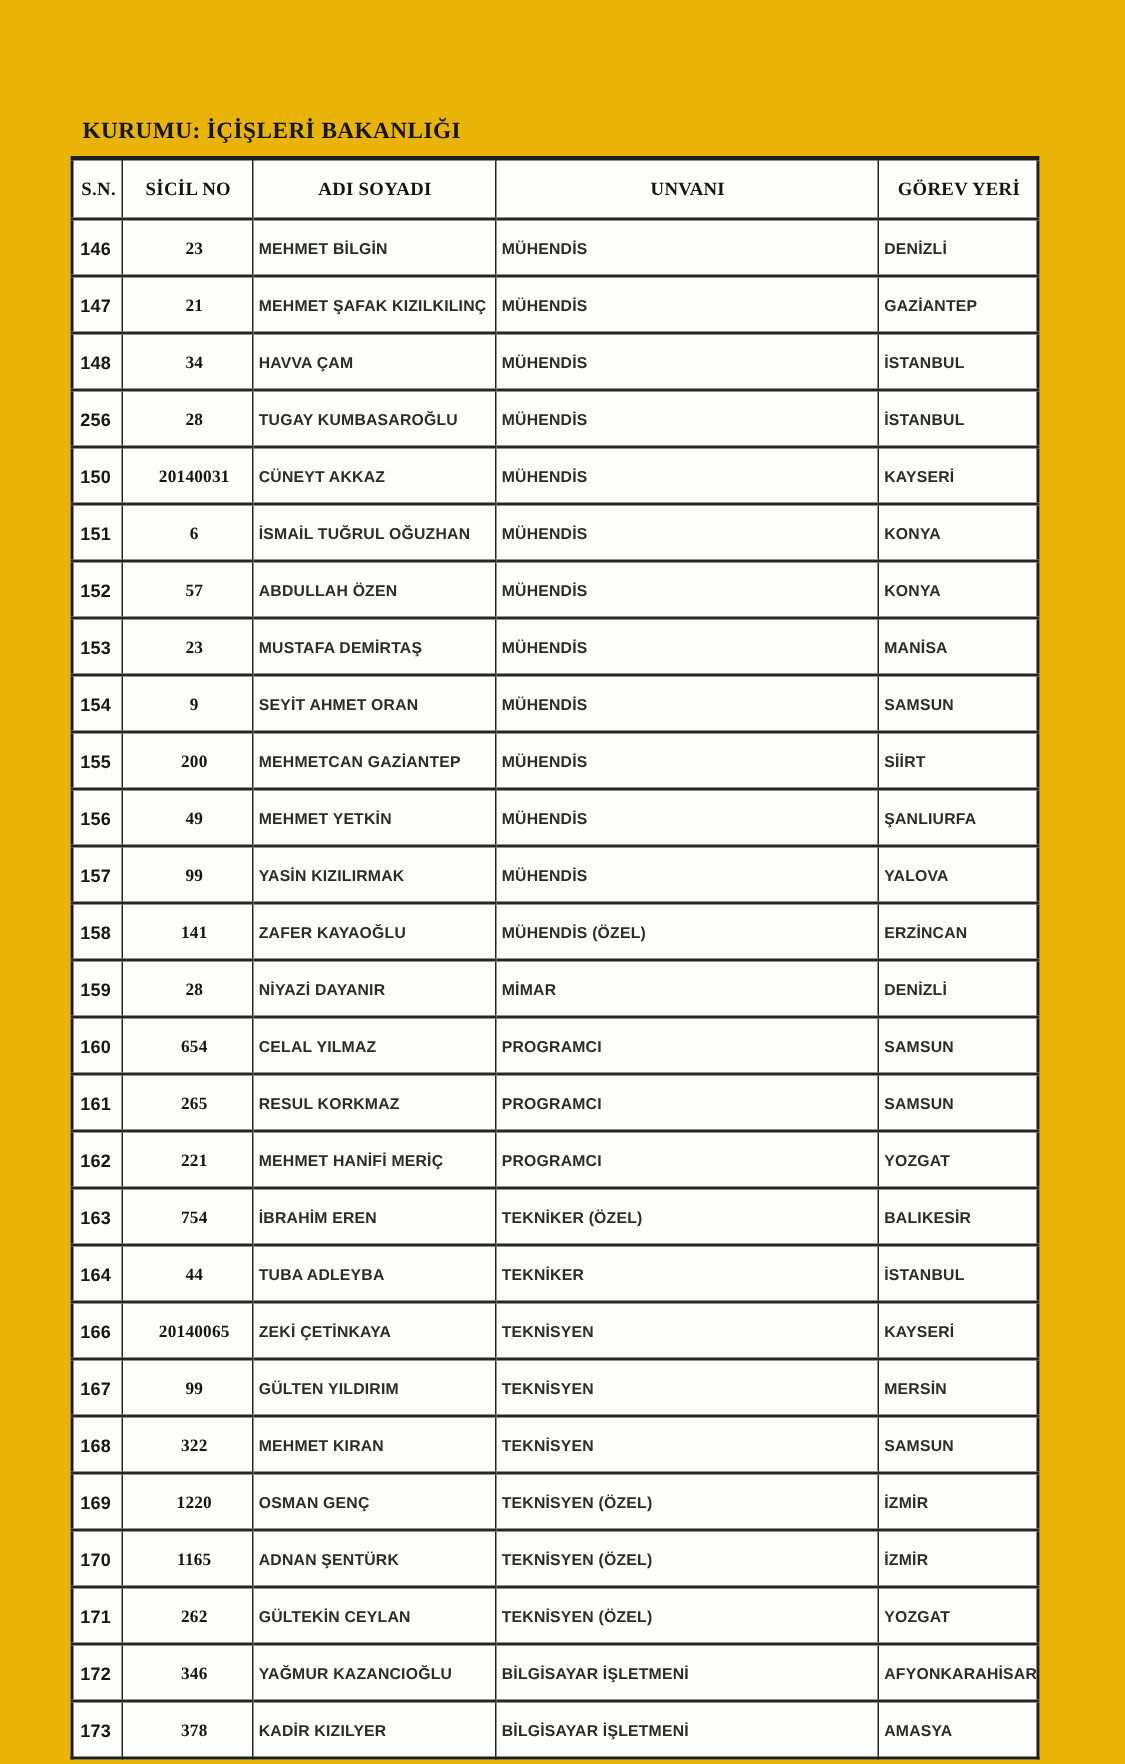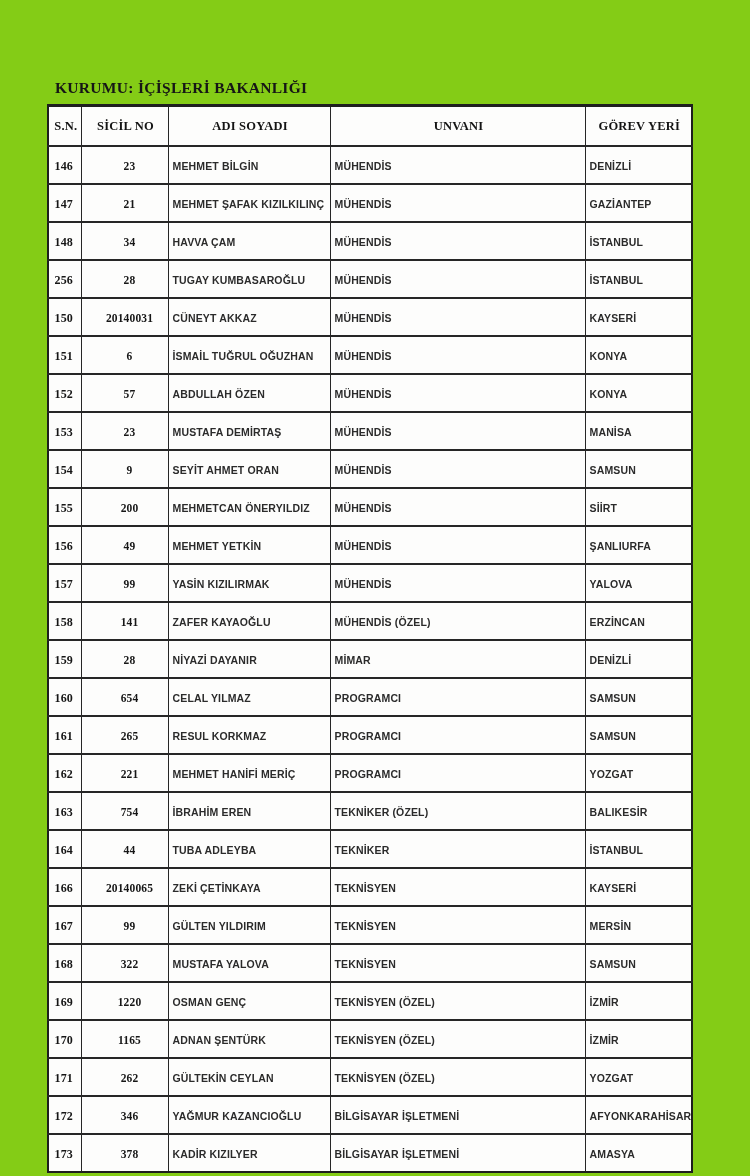--- a/index.html
+++ b/index.html
@@ -5,21 +5,21 @@
   html, body {
     margin: 0;
     padding: 0;
     background: #e8e8e8;
   }
   .page {
     position: relative;
     width: 750px;
     height: 1176px;
     margin: 0 auto;
-    background: #84cc16;
+    background: #eab308;
     overflow: hidden;
     font-family: "Liberation Sans", sans-serif;
     color: #1f1f1f;
   }
   .doc-title {
     position: absolute;
     left: 55px;
     top: 79px;
     font-family: "Liberation Serif", serif;
     font-weight: bold;
@@ -64,21 +64,21 @@
     height: 32px;
     vertical-align: middle;
     font-size: 10.5px;
     font-weight: bold;
     letter-spacing: 0.15px;
     color: #2b2b2b;
     padding: 3px 2px 1px 4px;
   }
   
   table.roster td:nth-child(1) {
-    font-family: Liberation Serif, serif;
+    font-family: Liberation Sans, sans-serif;
     font-size: 12px;
     text-align: center;
     color: #161616;
     padding-left: 0;
   }
   
   table.roster td:nth-child(2) {
     font-family: "Liberation Serif", serif;
     font-size: 11.5px;
     text-align: center;
@@ -176,21 +176,21 @@
         <tr>
           <td>154</td>
           <td>9</td>
           <td>SEYİT AHMET ORAN</td>
           <td>MÜHENDİS</td>
           <td>SAMSUN</td>
         </tr>
         <tr>
           <td>155</td>
           <td>200</td>
-          <td>MEHMETCAN ÖNERYILDIZ</td>
+          <td>MEHMETCAN GAZİANTEP</td>
           <td>MÜHENDİS</td>
           <td>SİİRT</td>
         </tr>
         <tr>
           <td>156</td>
           <td>49</td>
           <td>MEHMET YETKİN</td>
           <td>MÜHENDİS</td>
           <td>ŞANLIURFA</td>
         </tr>
@@ -260,21 +260,21 @@
         <tr>
           <td>167</td>
           <td>99</td>
           <td>GÜLTEN YILDIRIM</td>
           <td>TEKNİSYEN</td>
           <td>MERSİN</td>
         </tr>
         <tr>
           <td>168</td>
           <td>322</td>
-          <td>MUSTAFA YALOVA</td>
+          <td>MEHMET KIRAN</td>
           <td>TEKNİSYEN</td>
           <td>SAMSUN</td>
         </tr>
         <tr>
           <td>169</td>
           <td>1220</td>
           <td>OSMAN GENÇ</td>
           <td>TEKNİSYEN (ÖZEL)</td>
           <td>İZMİR</td>
         </tr>

